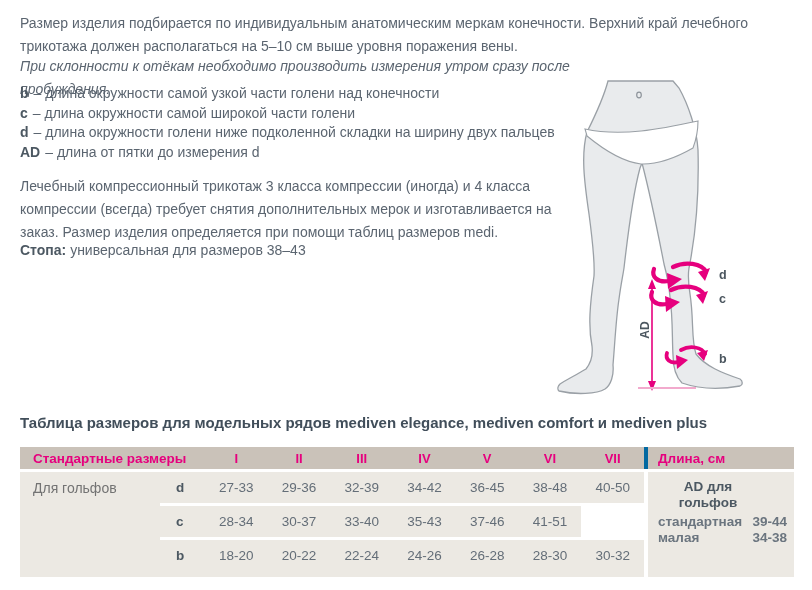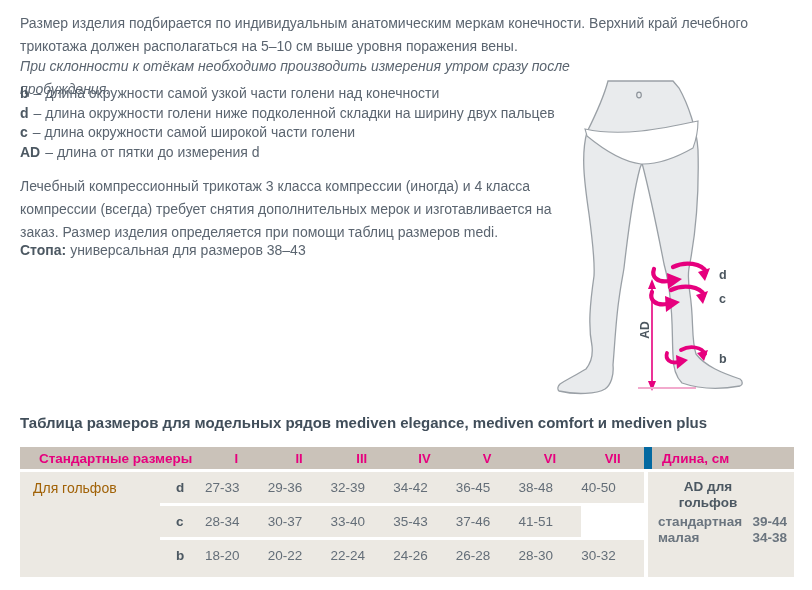--- a/index.html
+++ b/index.html
@@ -17,43 +17,43 @@
   #foot { left:20px; top:239px; width:552px; }
   .bold { font-weight:bold; color:#4c5862; }
   #figure { position:absolute; left:556px; top:78px; }
 
   #tbl-title { position:absolute; left:20px; top:414px; font-size:15px; font-weight:bold; color:#414e5a; }
 
   .table-wrap { position:absolute; left:20px; top:447px; width:774px; }
   .grid { display:grid; grid-template-columns:140px 45px repeat(7,1fr) 150px; }
   .hc { background:#cac2b9; height:22px; display:flex; align-items:center;
         color:#e6007e; font-weight:bold; font-size:13.5px; }
-  .hc-label { grid-column:1/3; padding-left:19px;text-align:center; }
+  .hc-label { grid-column:1/3; padding-left:13px;text-align:center; }
   .hc-num { justify-content:center; font-size:13px; }
-  .hc-len { border-left:8px solid #0369a1; padding-left:10px; }
+  .hc-len { border-left:4px solid #0369a1; padding-left:10px; }
   .body-grid { margin-top:3px; grid-template-rows:31px 34px 40px; }
   .cell { background:#ece9e3; font-size:13.5px; color:#646e78; padding-top:8px; }
-  .c-label { grid-column:1; grid-row:1/span 3; padding-left:13px; font-size:14px; color:#a16207; }
+  .c-label { grid-column:1; grid-row:1/span 3; padding-left:13px; font-size:14px; color:#737373; }
   .c-letter { grid-column:2; padding-left:16px; font-weight:bold; color:#4c5862; }
-  .c-val { }
+  .c-val { text-align:center; }
   .sep { border-top:3px solid #fff; }
   .c-len { grid-column:10; grid-row:1/span 3; border-left:4px solid #fff; padding:7px 7px 0 10px;text-align:center; }
   .ad-title { font-weight:bold; color:#4c5862; width:100px; line-height:16px; margin-bottom:3px; font-size:13.5px; }
   .ad-row { display:flex; justify-content:space-between; line-height:16px; color:#6b757f; font-size:13.5px;font-weight:bold; }
 </style>
 </head>
 <body>
 
 <p class="para" id="p1">Размер изделия подбирается по индивидуальным анатомическим меркам конечности. Верхний край лечебного трикотажа должен располагаться на 5–10 см выше уровня поражения вены.</p>
 <p class="para" id="p2">При склонности к отёкам необходимо производить измерения утром сразу после пробуждения.</p>
 
 <div id="defs">
   <div><span class="term">b</span><span>– длина окружности самой узкой части голени над конечности</span></div>
+  <div><span class="term">c</span><span>– длина окружности самой широкой части голени</span></div>
   <div><span class="term">d</span><span>– длина окружности голени ниже подколенной складки на ширину двух пальцев</span></div>
-  <div><span class="term">c</span><span>– длина окружности самой широкой части голени</span></div>
   <div><span class="term">AD</span><span>– длина от пятки до измерения d</span></div>
 </div>
 
 <p class="para" id="p3">Лечебный компрессионный трикотаж 3 класса компрессии (иногда) и 4 класса компрессии (всегда) требует снятия дополнительных мерок и изготавливается на заказ. Размер изделия определяется при помощи таблиц размеров medi.</p>
 <p class="para" id="foot"><span class="bold">Стопа:</span> <span>универсальная для размеров 38–43</span></p>
 
 <svg id="figure" width="252" height="320" viewBox="0 0 252 320">
 
   <path d="M 52,3
        C 47,22 37,42 31,54

